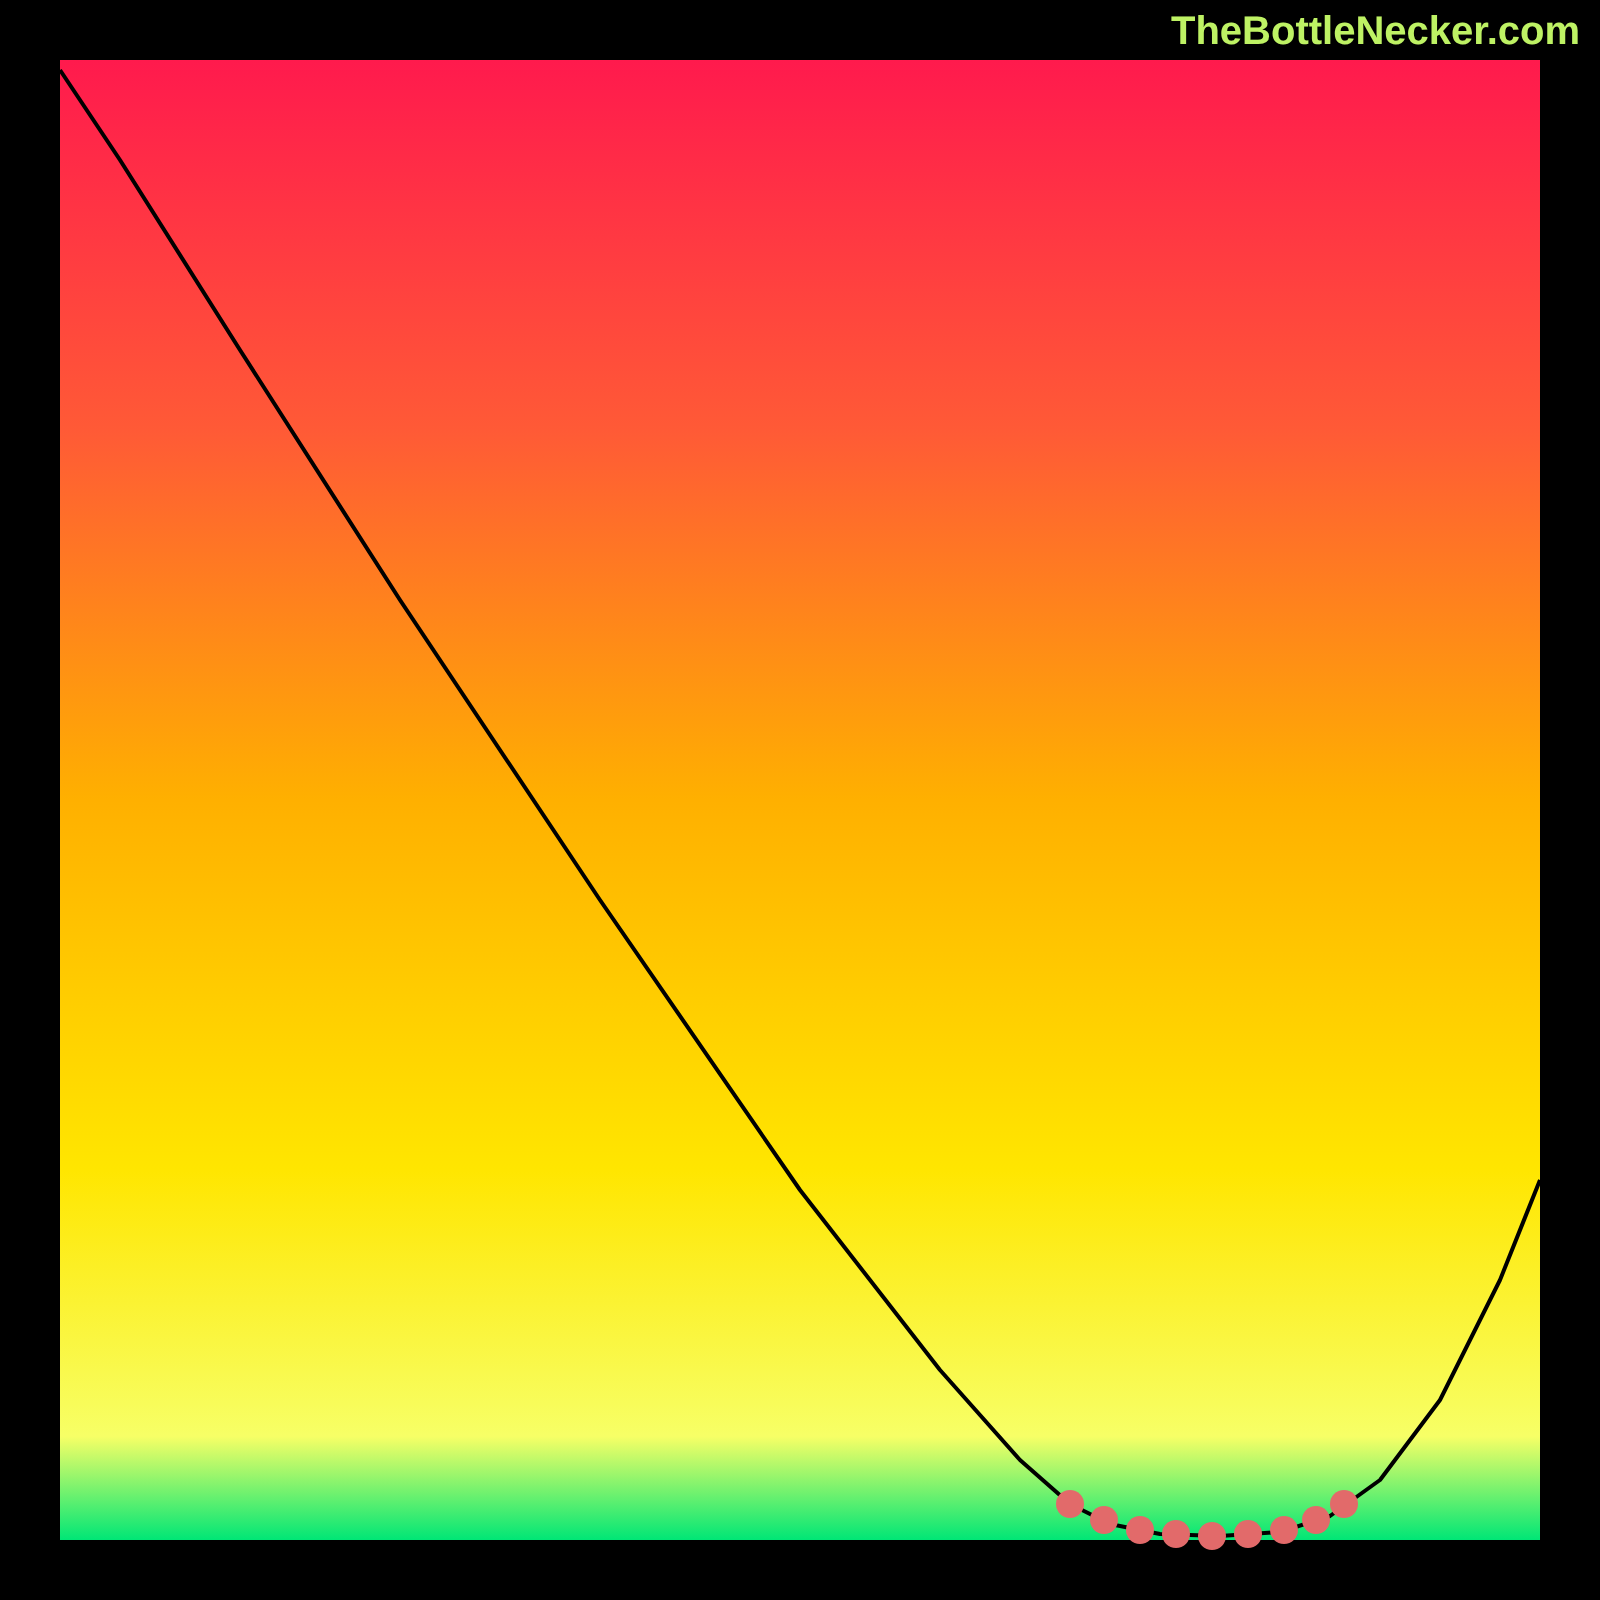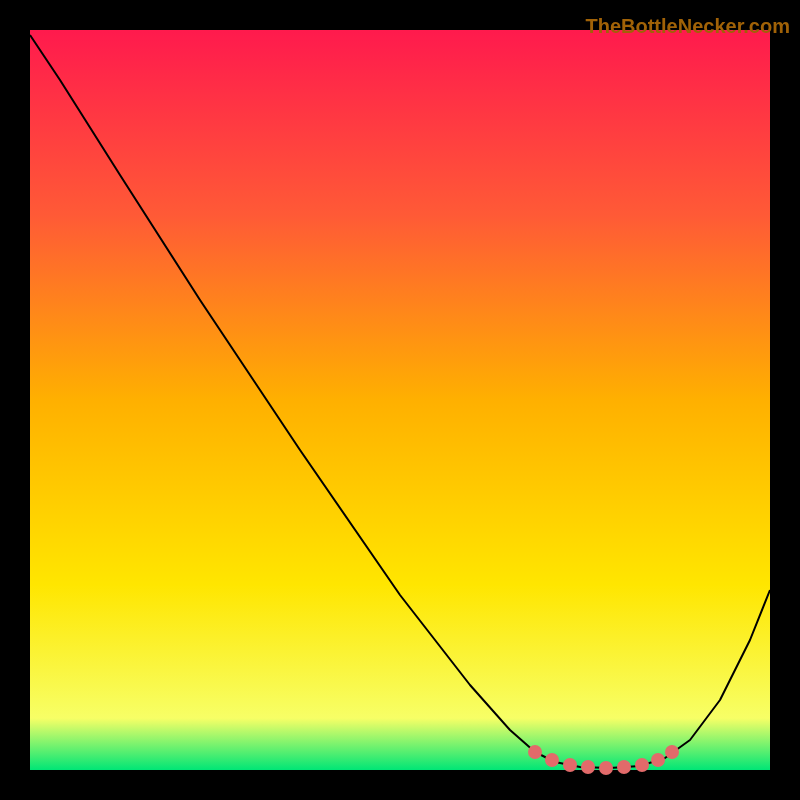--- a/index.html
+++ b/index.html
@@ -1,18 +1,18 @@
 <!DOCTYPE html>
 <html><head>
 <meta charset="utf-8">
 <style>
   * { margin: 0; padding: 0; box-sizing: border-box; }
   body { width: 800px; height: 800px; background: #000; position: relative; font-family: Arial, sans-serif; }
   .chart-container { position: absolute; top: 0; left: 0; width: 800px; height: 800px; }
-  .watermark { position: absolute; top: 15px; right: 10px; color: #a16207; font-size: 20px; font-weight: bold; z-index: 10; }
+  .watermark { position: absolute; top: 5px; right: 10px; color: #bef264; font-size: 20px; font-weight: bold; z-index: 10; }
   svg { display: block; }
 </style>
 </head>
 <body>
 
 <div class="chart-container">
   <svg id="chart-svg" width="800" height="800">
       <defs>
         <linearGradient id="bg-grad" x1="0" y1="0" x2="0" y2="1">
           <stop offset="0%" stop-color="#ff1a4d"></stop>

